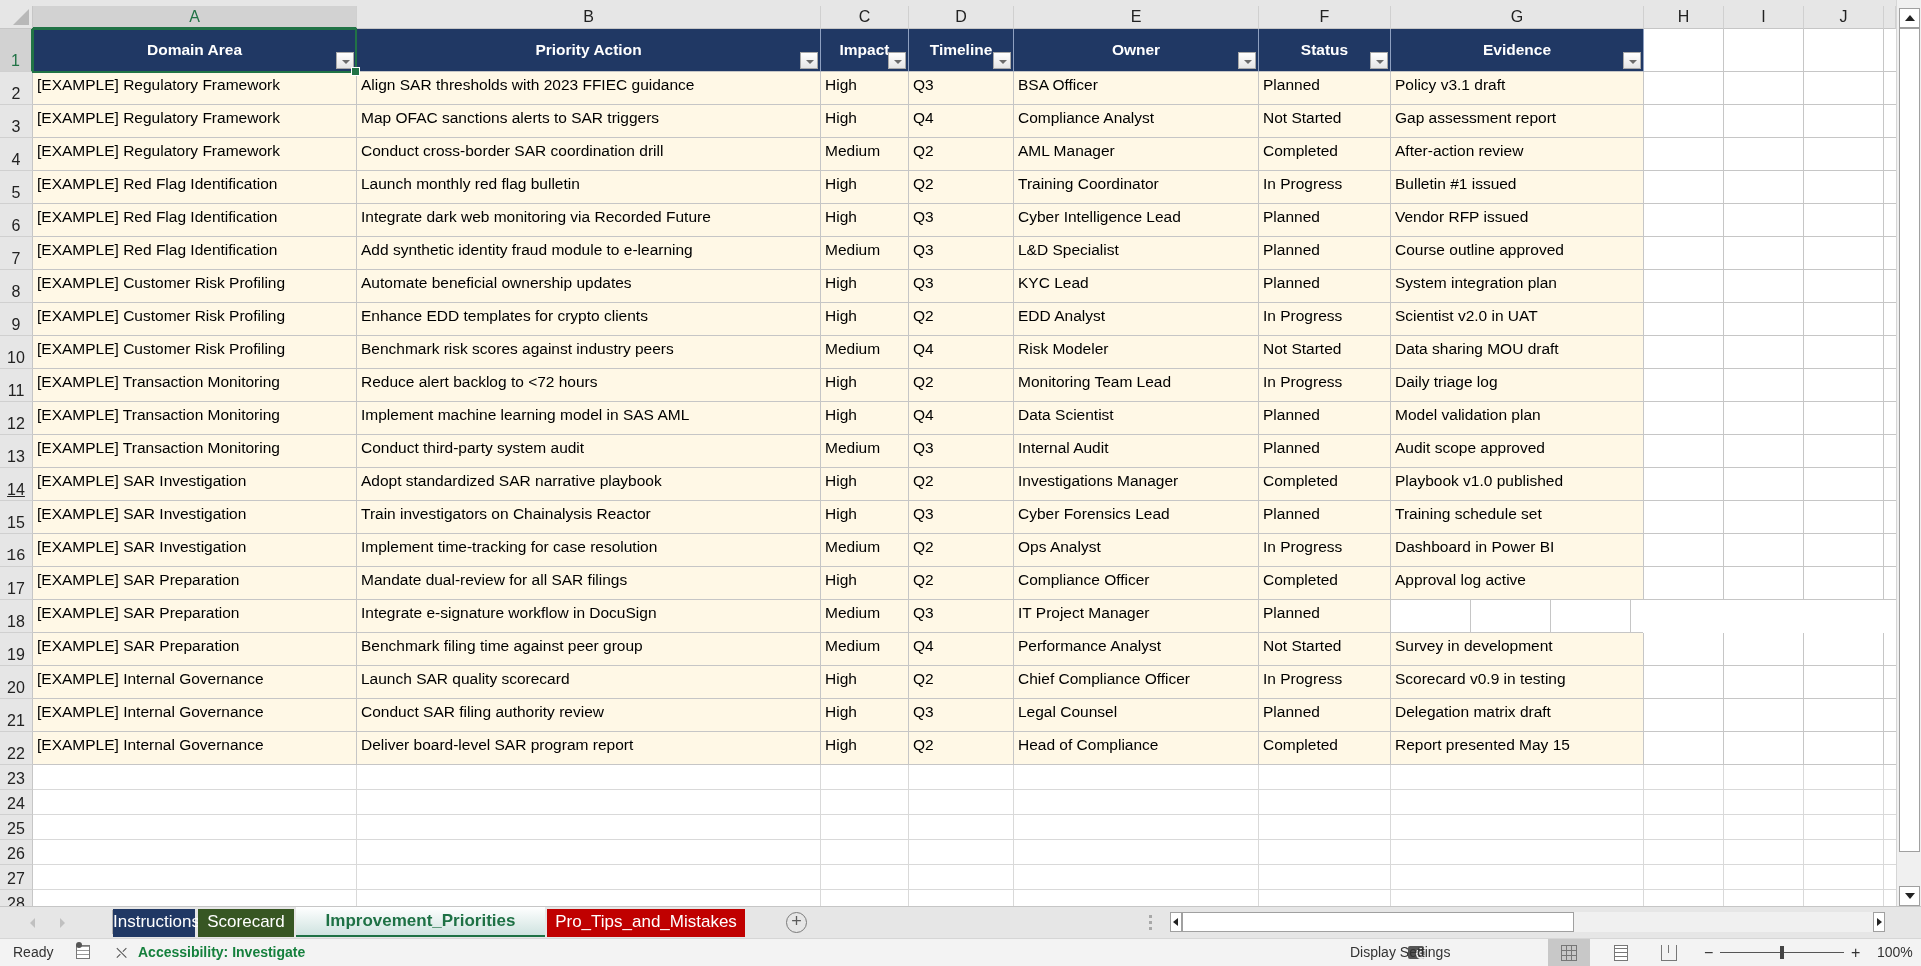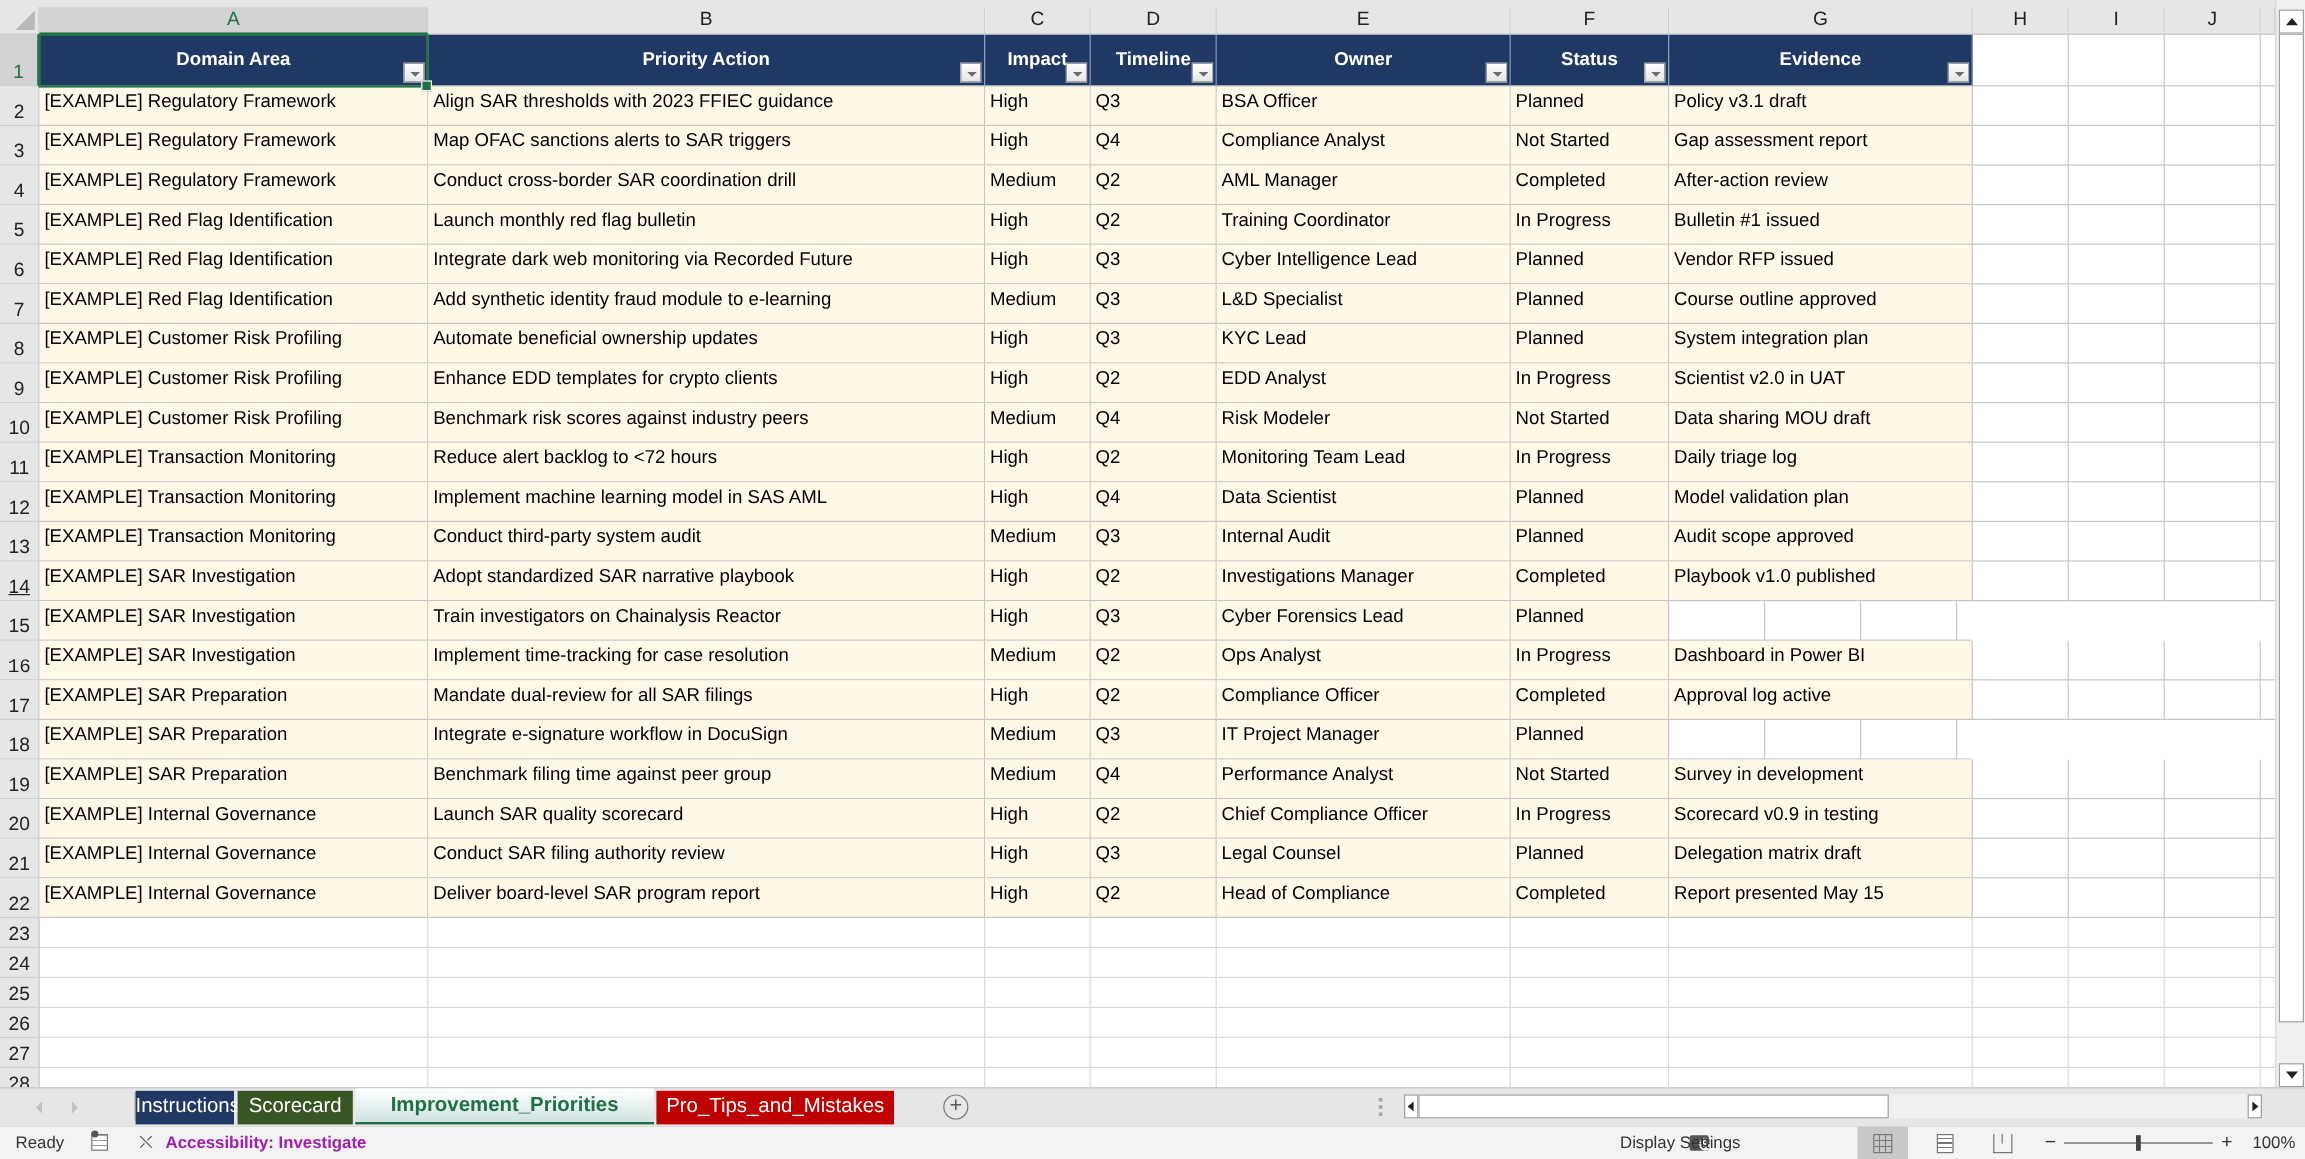--- a/index.html
+++ b/index.html
@@ -56,21 +56,21 @@
   .hbtn.right::after { content: ""; position: absolute; left: 3px; top: 5px; border-top: 4px solid transparent; border-bottom: 4px solid transparent; border-left: 5px solid #222; }
   .hthumb { position: absolute; left: 12px; top: 0; width: 392px; height: 20px; background: #fff; border: 1px solid #a0a0a0; cursor: pointer; }
 
   
   #statusbar { position: absolute; left: 0; top: 938px; width: 1921px; height: 28px; background: #f3f3f3; border-top: 1px solid #d6d6d6; font-size: 14px; color: #333; }
   .sb-item { position: absolute; top: 0; height: 28px; line-height: 27px; }
   .sb-ready { left: 13px; }
   .sb-macro { left: 76px; top: 6px; width: 14px; height: 14px; border: 1px solid #777; background: repeating-linear-gradient(0deg, #fff 0 3px, #999 3px 4px); }
   .sb-macro::before { content: ""; position: absolute; left: -1px; top: -4px; width: 6px; height: 6px; border-radius: 50%; background: #555; }
   .sb-acc-icon { left: 116px; font-size: 15px; color: #555; }
-  .sb-acc { left: 138px; font-weight: bold; color: #a21caf; }
+  .sb-acc { left: 138px; font-weight: bold; color: #15803d; }
   .sb-disp-icon { left: 1408px; top: 7px; width: 16px; height: 13px; background: #555; border-radius: 2px; }
   .sb-disp-icon::after { content: "⚙"; position: absolute; left: 8px; top: 2px; font-size: 11px; color: #333; line-height: 11px; background: #f3f3f3; border-radius: 50%; }
   .sb-disp { left: 1350px; cursor: pointer; }
   .sb-view { top: 0; width: 42px; height: 28px; cursor: pointer; }
   .sb-view.normal { left: 1548px; background: #c8c8c8; }
   .sb-view .glyph { position: absolute; left: 13px; top: 6px; width: 16px; height: 16px; border: 1px solid #777; }
   .sb-view.normal .glyph { background: linear-gradient(90deg, transparent 4px, #777 4px 5px, transparent 5px 9px, #777 9px 10px, transparent 10px), linear-gradient(0deg, transparent 4px, #777 4px 5px, transparent 5px 9px, #777 9px 10px, transparent 10px); }
   .sb-view.layout { left: 1600px; }
   .sb-view.layout .glyph { background: repeating-linear-gradient(0deg, #fff 0 3px, #777 3px 4px); border-width: 1px; left: 14px; width: 14px; }
   .sb-view.pagebreak { left: 1648px; }
@@ -335,20 +335,21 @@
         <div class="cell" style="width: 80px;"></div>
         <div class="cell" style="width: 12px; border-right: none;"></div>
       </div>
       <div class="row data" style="top: 501px; height: 33px;">
         <div class="cell t" style="width: 324px;">[EXAMPLE] SAR Investigation</div>
         <div class="cell t" style="width: 464px;">Train investigators on Chainalysis Reactor</div>
         <div class="cell t" style="width: 88px;">High</div>
         <div class="cell t" style="width: 105px;">Q3</div>
         <div class="cell t" style="width: 245px;">Cyber Forensics Lead</div>
         <div class="cell t" style="width: 132px;">Planned</div>
+        <div class="cell t" style="width: 253px;">Training schedule set</div>
         <div class="cell" style="width: 80px;"></div>
         <div class="cell" style="width: 80px;"></div>
         <div class="cell" style="width: 80px;"></div>
         <div class="cell" style="width: 12px; border-right: none;"></div>
       </div>
       <div class="row data" style="top: 534px; height: 33px;">
         <div class="cell t" style="width: 324px;">[EXAMPLE] SAR Investigation</div>
         <div class="cell t" style="width: 464px;">Implement time-tracking for case resolution</div>
         <div class="cell t" style="width: 88px;">Medium</div>
         <div class="cell t" style="width: 105px;">Q2</div>

